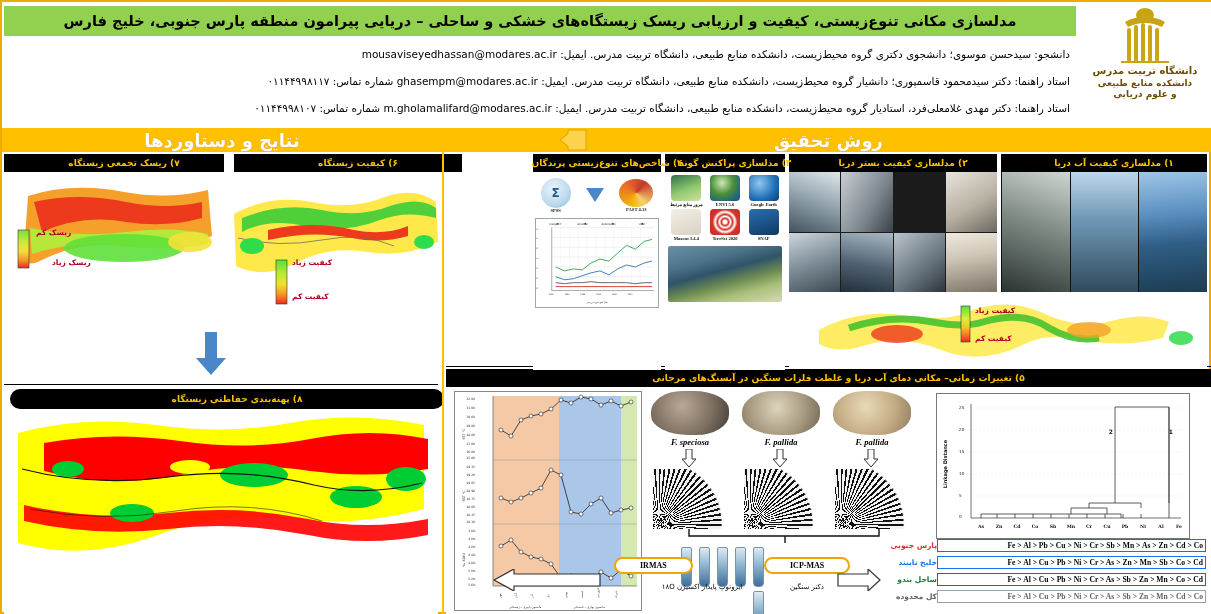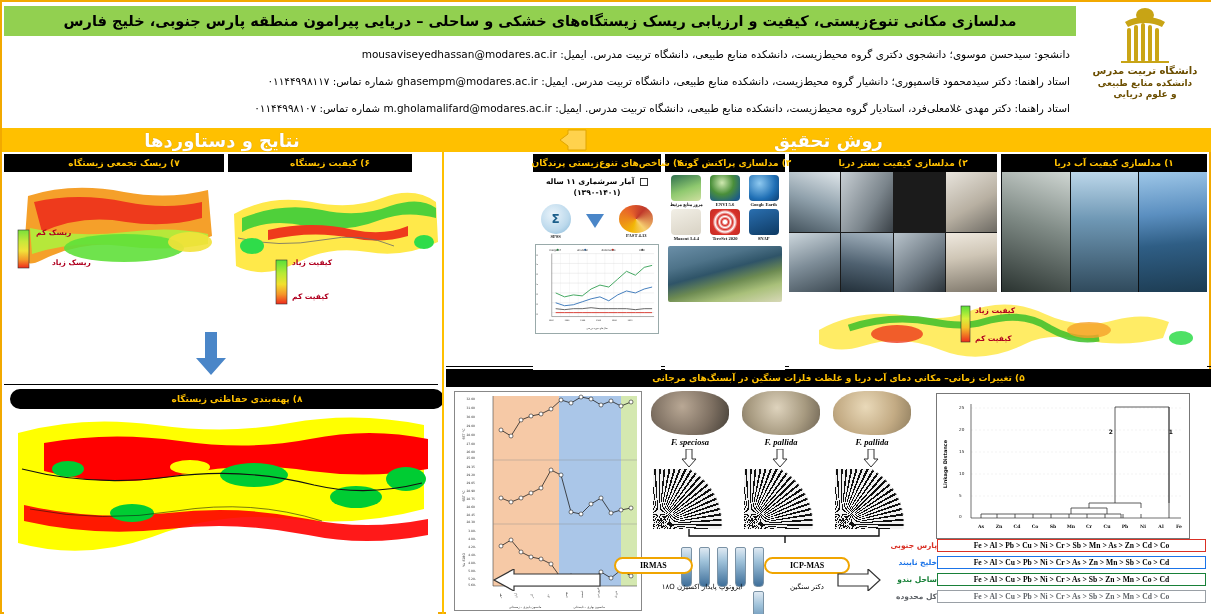--- a/index.html
+++ b/index.html
@@ -29,21 +29,21 @@
   .band span{font-size:18px;font-weight:bold;color:#ffffff;text-shadow:0 0 1px #c08a00;}
   .band-arrow{position:absolute;left:556px;top:1px;width:30px;height:22px;}
 
   
   .subhdr{position:absolute;top:152px;height:18px;background:#000;display:flex;align-items:center;justify-content:center;}
   .subhdr span{font-size:9px;font-weight:bold;color:#ffc000;white-space:nowrap;margin-left:20px;}
   .s1{right:2px;width:206px;}
   .s2{right:212px;width:208px;}
   .s3{right:424px;width:120px;}
   .s4{right:548px;width:128px;}
-  .s6{left:226px;width:184px;}
+  .s6{left:232px;width:228px;}
   .s7{left:2px;width:220px;}
   .s5{left:444px;top:367px;width:765px;height:18px;}
   .s8{left:8px;top:387px;width:434px;height:20px;border-radius:10px;}
 
   
   .panel{position:absolute;box-sizing:border-box;overflow:hidden;}
   .divider-v{position:absolute;background:#ffc000;width:2px;}
   .divider-h{position:absolute;background:#000;height:1px;}
 
   
@@ -118,21 +118,21 @@
   .co3{background:radial-gradient(circle at 42% 36%,#e9d9b9,#c3ab84 55%,#8b7a5c);}
   .coral-name{font-family:"Liberation Serif",serif;font-style:italic;font-weight:bold;font-size:8.5px;text-align:center;margin-top:2px;color:#000;}
   .xray{width:72px;height:60px;background:
       repeating-conic-gradient(from 200deg at 8% 92%,#111 0deg 2deg,#f2f2f2 2deg 5deg);
       -webkit-mask-image:radial-gradient(circle at 8% 92%,#000 72%,transparent 74%);
       mask-image:radial-gradient(circle at 8% 92%,#000 72%,transparent 74%);}
   .dendro{position:absolute;left:490px;top:6px;width:252px;height:144px;background:#fff;border:1px solid #777;}
   .seq-table{position:absolute;left:440px;top:152px;width:300px;}
   .seq-row{display:flex;align-items:center;height:16px;margin-bottom:1px;}
   .seq-lbl{font-size:7.5px;font-weight:bold;width:48px;text-align:right;padding-left:3px;white-space:nowrap;}
-  .seq-val{flex:1;font-family:"Liberation Serif",serif;font-size:7.6px;font-weight:bold;text-align:center;
+  .seq-val{flex:1;font-family:"Liberation Serif",serif;font-size:7.6px;font-weight:bold;text-align:right;
      border:1px solid #999;padding:1px 2px;background:#fff;white-space:nowrap;}
   .tube-box{position:absolute;left:230px;top:160px;width:90px;height:52px;}
   .tube{display:inline-block;width:9px;height:38px;border-radius:2px 2px 4px 4px;margin-right:2px;
     background:linear-gradient(180deg,#dfe9f2 0%,#9fc2da 35%,#3f6f9a 100%);border:1px solid #7a92a5;}
   .tag{position:absolute;font-size:8px;font-weight:bold;font-family:"Liberation Serif",serif;
     border:2px solid #f0a500;border-radius:12px;padding:2px 24px;background:#fff;white-space:nowrap;}
   .wide-arrow{position:absolute;}
   .note{position:absolute;font-size:7px;color:#000;text-align:center;line-height:1.3;}
 </style>
 </head>
@@ -282,25 +282,20 @@
       </div>
       <div class="sw">
         <div class="sw-ic ic-max"></div>
         <div class="sw-lb">Maxent 3.4.4</div>
       </div>
     </div>
     <div class="map-small"></div>
   </div>
 
   <div class="panel p4">
-    <div class="p4-head">
-      <span class="p4-chk"></span>
-      <span>آمار سرشماری ۱۱ ساله</span>
-      <div>(۱۳۹۰-۱۴۰۱)</div>
-    </div>
     <div class="p4-logos">
       <div style="text-align:center">
         <div class="past-ic"></div>
         <div class="ic-cap">PAST 4.13</div>
       </div>
       <div class="arrow-blue"></div>
       <div style="text-align:center">
         <div class="spss-ic">Σ</div>
         <div class="ic-cap">SPSS</div>
       </div>

